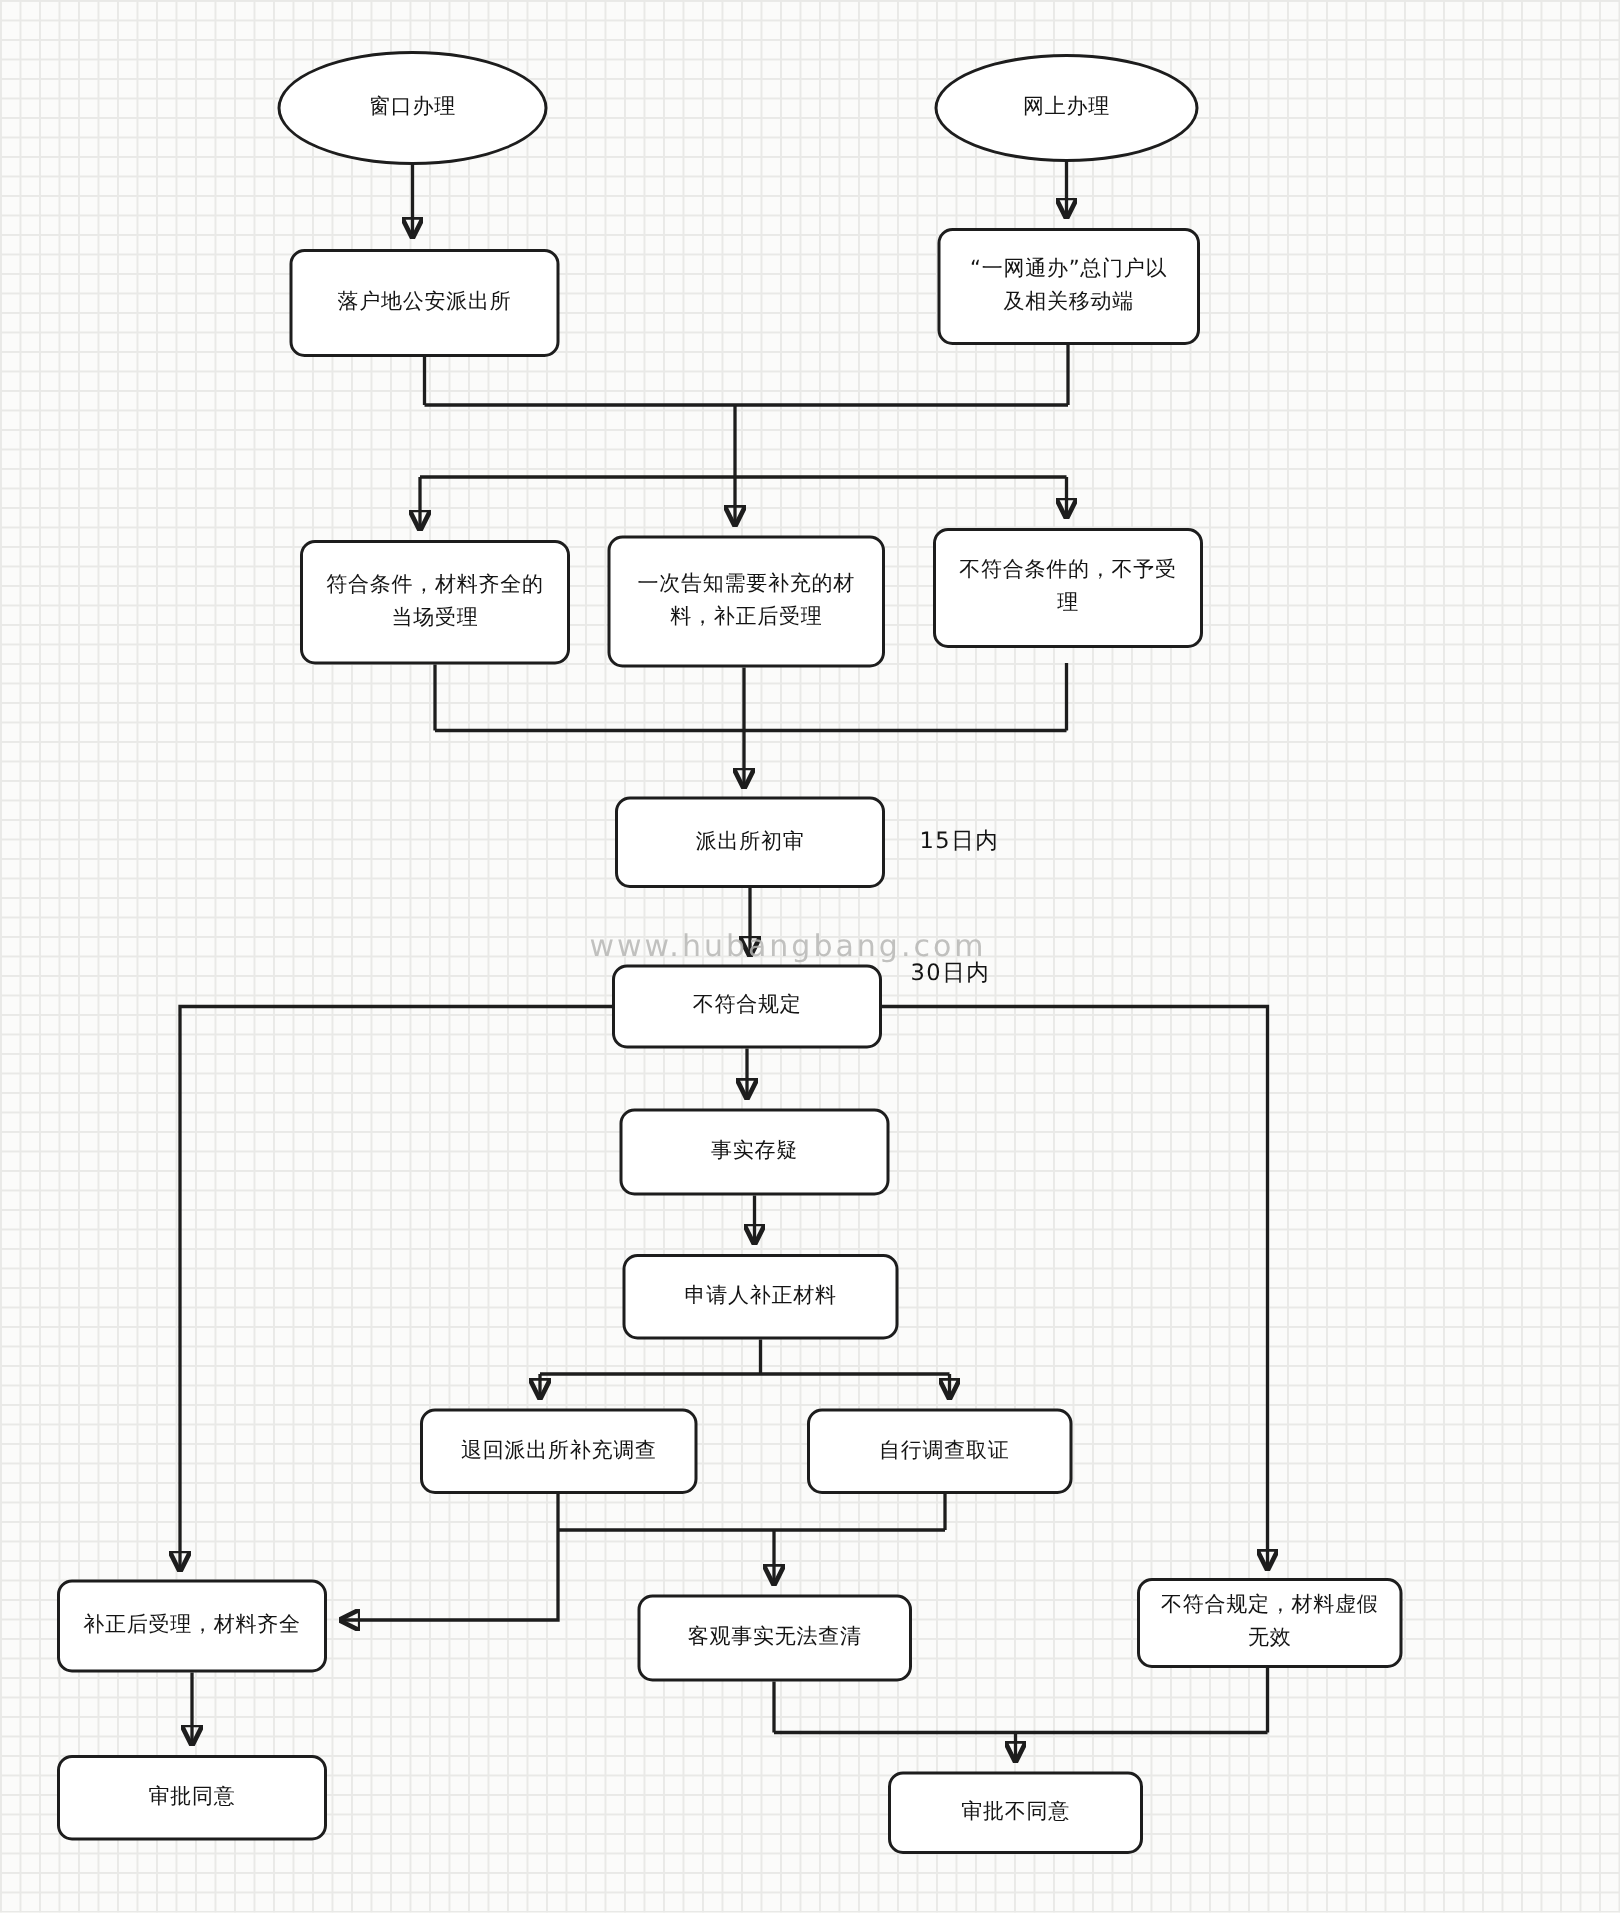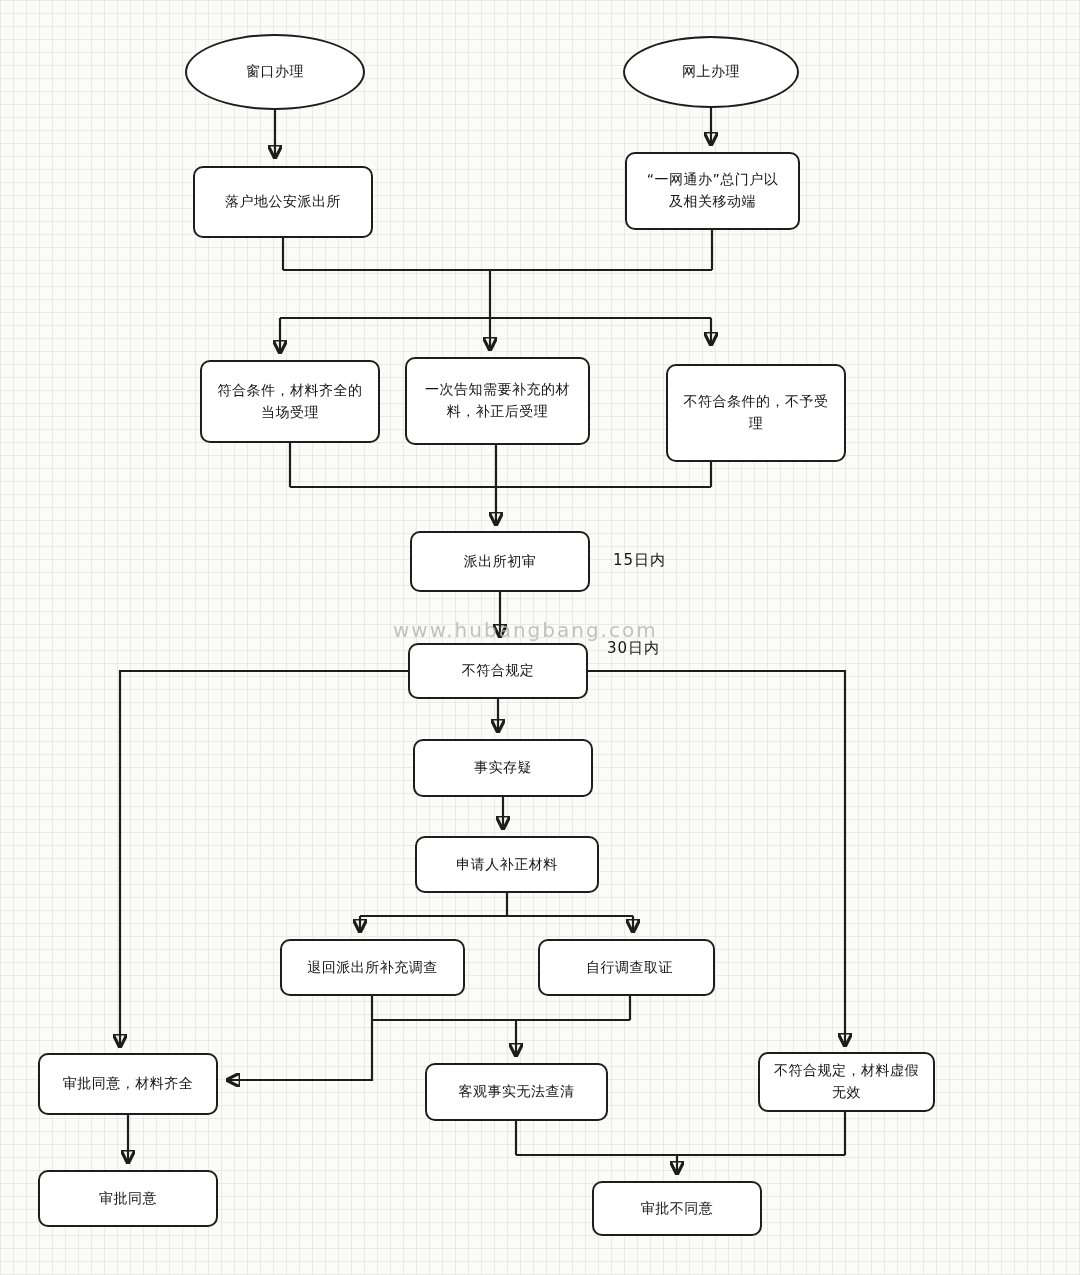--- a/index.html
+++ b/index.html
@@ -120,21 +120,21 @@
   <div class="node" style="left:625px;top:152px;width:175px;height:78px;">
     <span>“一网通办”总门户以及相关移动端</span>
   </div>
 
   <div class="node" style="left:200px;top:360px;width:180px;height:83px;">
     <span>符合条件，材料齐全的当场受理</span>
   </div>
   <div class="node" style="left:405px;top:357px;width:185px;height:88px;">
     <span>一次告知需要补充的材料，补正后受理</span>
   </div>
-  <div class="node" style="left:622px;top:364px;width:180px;height:98px;margin-left:44px;">
+  <div class="node" style="left:622px;top:352px;width:180px;height:80px;">
     <span>不符合条件的，不予受理</span>
   </div>
 
   <div class="node" style="left:410px;top:531px;width:180px;height:61px;">
     <span>派出所初审</span>
   </div>
   <div class="node" style="left:408px;top:643px;width:180px;height:56px;">
     <span>不符合规定</span>
   </div>
   <div class="node" style="left:413px;top:739px;width:180px;height:58px;">
@@ -145,21 +145,21 @@
   </div>
 
   <div class="node" style="left:280px;top:939px;width:185px;height:57px;">
     <span>退回派出所补充调查</span>
   </div>
   <div class="node" style="left:538px;top:939px;width:177px;height:57px;padding-left:20px;">
     <span>自行调查取证</span>
   </div>
 
   <div class="node" style="left:38px;top:1053px;width:180px;height:62px;">
-    <span>审批同意，材料齐全</span>
+    <span>补正后受理，材料齐全</span>
   </div>
   <div class="node" style="left:425px;top:1063px;width:183px;height:58px;">
     <span>客观事实无法查清</span>
   </div>
   <div class="node" style="left:758px;top:1052px;width:177px;height:60px;">
     <span>不符合规定，材料虚假无效</span>
   </div>
 
   <div class="node" style="left:38px;top:1170px;width:180px;height:57px;">
     <span>审批同意</span>

